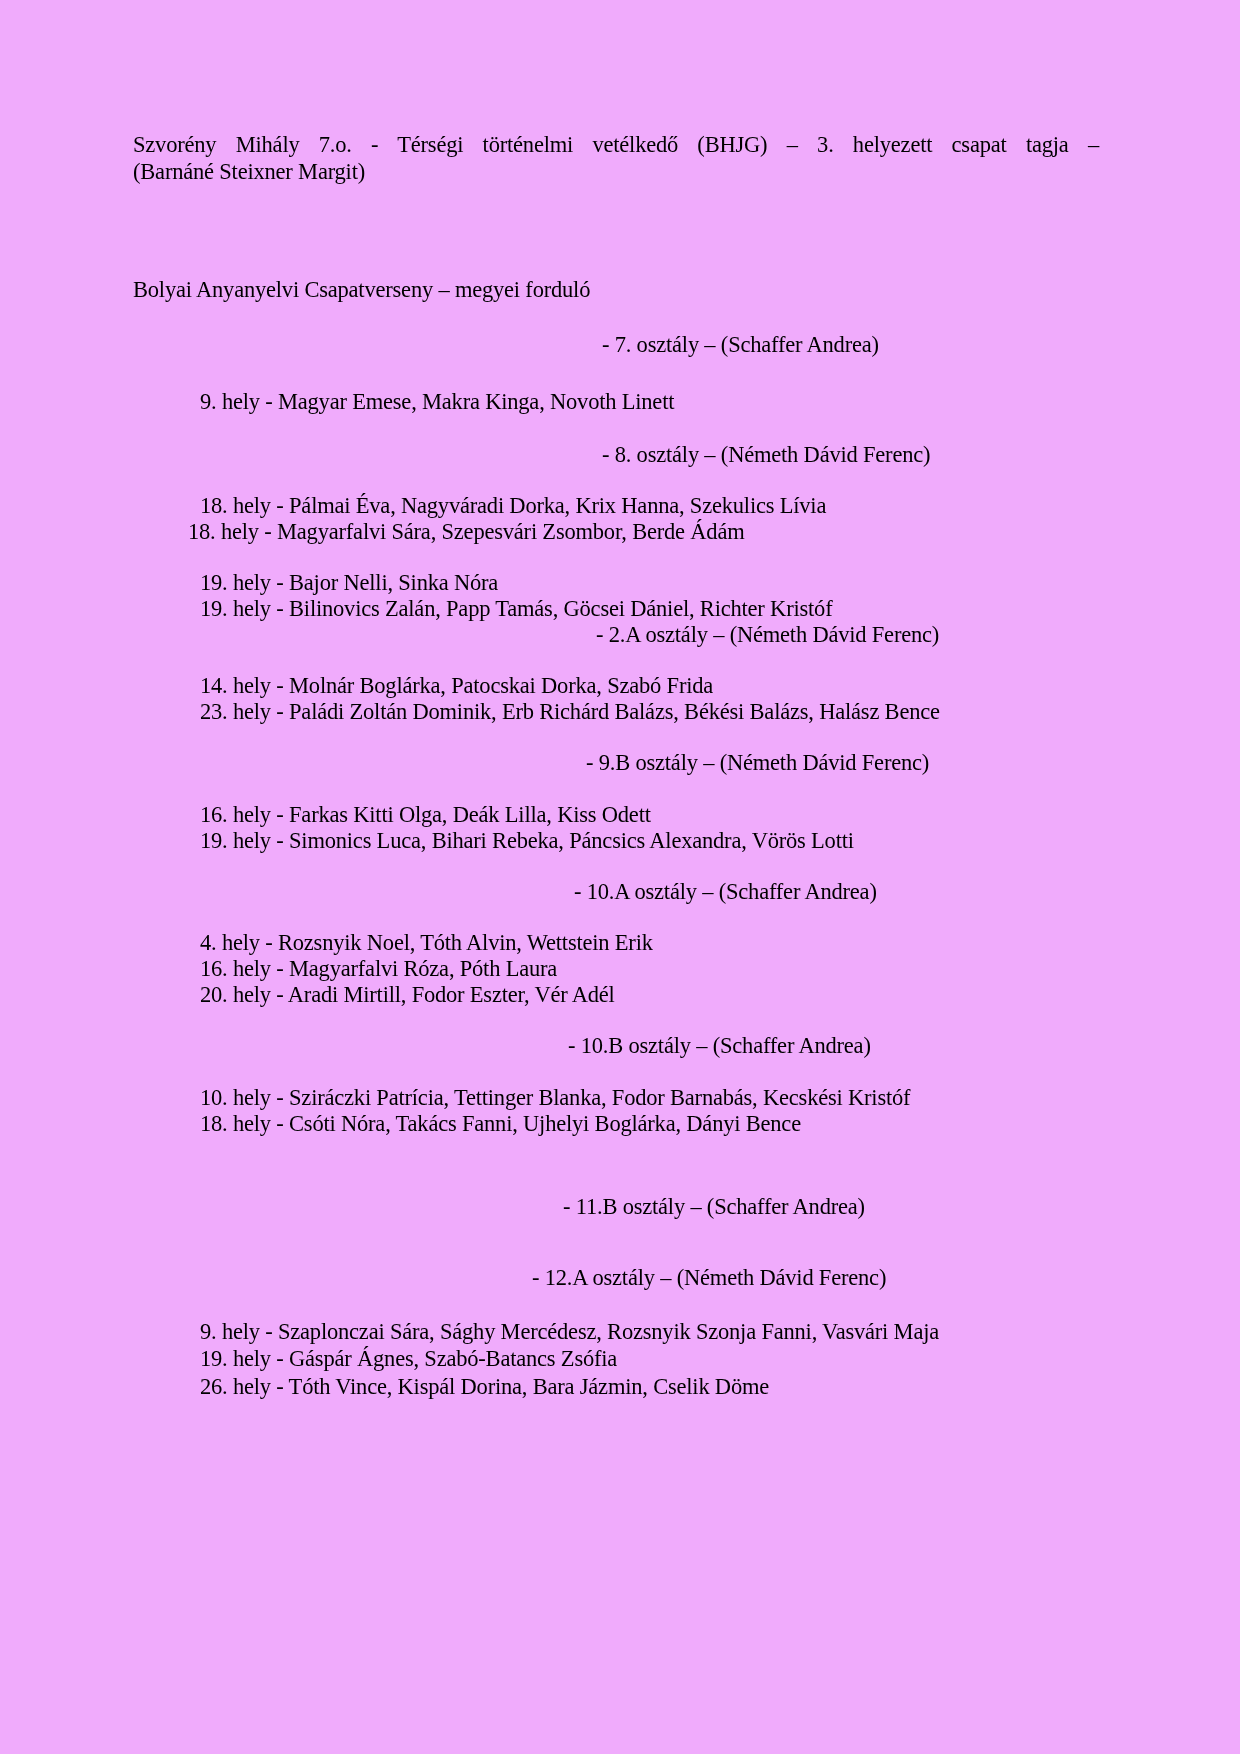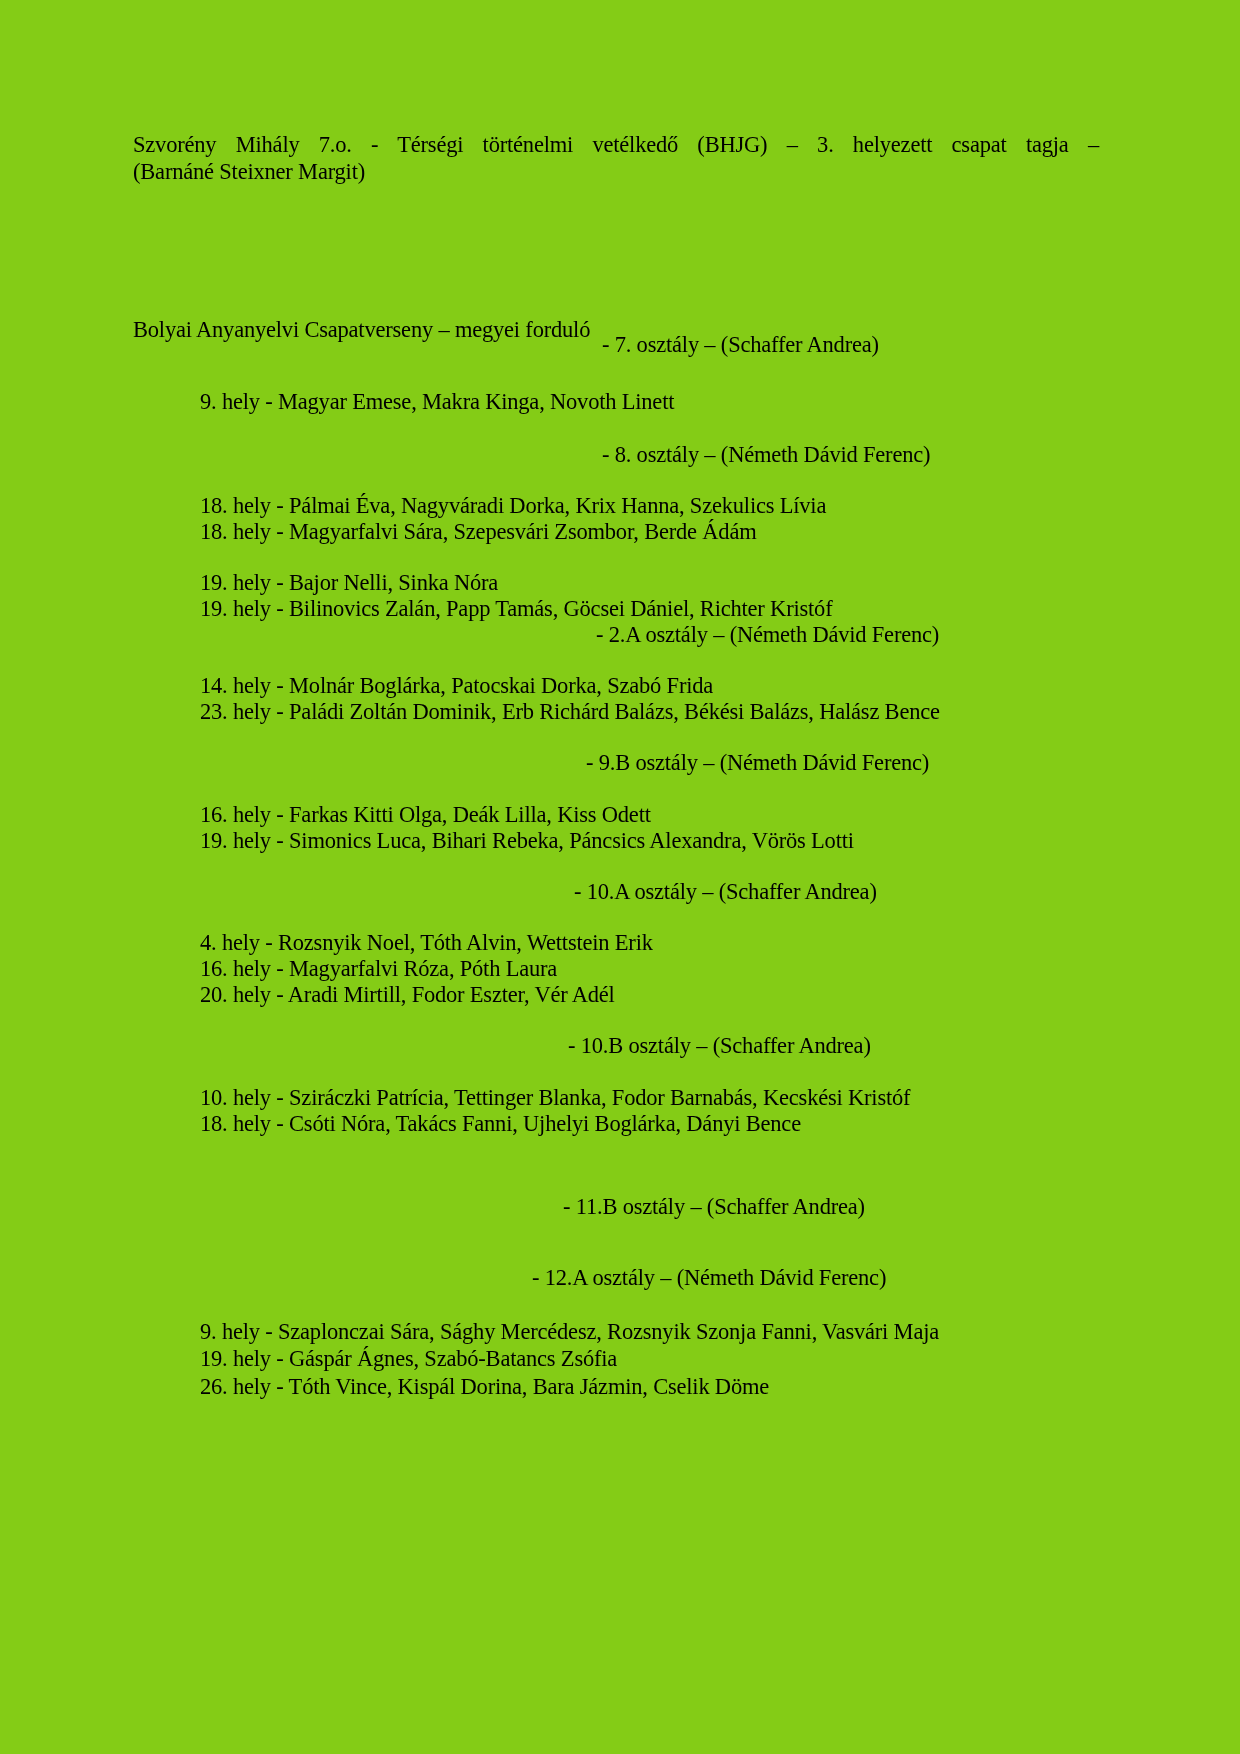--- a/index.html
+++ b/index.html
@@ -1,44 +1,44 @@
 <!DOCTYPE html>
 <html><head>
   <meta charset="utf-8">
   <style>
     html, body { margin: 0; padding: 0; background: #ffffff; }
     body { width: 1240px; height: 1754px; position: relative; overflow: hidden; }
-    .page { position: absolute; left: 0; top: 0; width: 1240px; height: 1754px; background: #84cc16; }
+    .page { position: absolute; left: 0; top: 0; width: 1240px; height: 1754px; background: #f0abfc; }
     .line {
       position: absolute;
       font-family: "Liberation Serif", "DejaVu Serif", serif;
       font-size: 22.5px;
       color: #000000;
       white-space: nowrap;
       line-height: 28px;
       letter-spacing: -0.2px;
     }
     .justify { text-align: justify; text-align-last: justify; width: 966px; }
   </style>
 </head>
 <body>
 
 <div class="page">
 
   <div class="line justify" style="left:133px; top:131px;">Szvorény Mihály 7.o. - Térségi történelmi vetélkedő (BHJG) – 3. helyezett csapat tagja –</div>
   <div class="line" style="left:133px; top:158px;">(Barnáné Steixner Margit)</div>
 
-  <div class="line" style="left:133px; top:276px;margin-top:40px;">Bolyai Anyanyelvi Csapatverseny – megyei forduló</div>
+  <div class="line" style="left:133px; top:276px;">Bolyai Anyanyelvi Csapatverseny – megyei forduló</div>
 
   <div class="line" style="left:602px; top:331px;">- 7. osztály – (Schaffer Andrea)</div>
   <div class="line" style="left:200px; top:388px;">9. hely - Magyar Emese, Makra Kinga, Novoth Linett</div>
 
   <div class="line" style="left:602px; top:441px;">- 8. osztály – (Németh Dávid Ferenc)</div>
   <div class="line" style="left:200px; top:492px;">18. hely - Pálmai Éva, Nagyváradi Dorka, Krix Hanna, Szekulics Lívia</div>
-  <div class="line" style="left:200px; top:518px;">18. hely - Magyarfalvi Sára, Szepesvári Zsombor, Berde Ádám</div>
+  <div class="line" style="left:188px; top:518px;">18. hely - Magyarfalvi Sára, Szepesvári Zsombor, Berde Ádám</div>
   <div class="line" style="left:200px; top:569px;">19. hely - Bajor Nelli, Sinka Nóra</div>
   <div class="line" style="left:200px; top:595px;">19. hely - Bilinovics Zalán, Papp Tamás, Göcsei Dániel, Richter Kristóf</div>
 
   <div class="line" style="left:596px; top:621px;">- 2.A osztály – (Németh Dávid Ferenc)</div>
   <div class="line" style="left:200px; top:672px;">14. hely - Molnár Boglárka, Patocskai Dorka, Szabó Frida</div>
   <div class="line" style="left:200px; top:698px;">23. hely - Paládi Zoltán Dominik, Erb Richárd Balázs, Békési Balázs, Halász Bence</div>
 
   <div class="line" style="left:586px; top:749px;">- 9.B osztály – (Németh Dávid Ferenc)</div>
   <div class="line" style="left:200px; top:801px;">16. hely - Farkas Kitti Olga, Deák Lilla, Kiss Odett</div>
   <div class="line" style="left:200px; top:827px;">19. hely - Simonics Luca, Bihari Rebeka, Páncsics Alexandra, Vörös Lotti</div>

